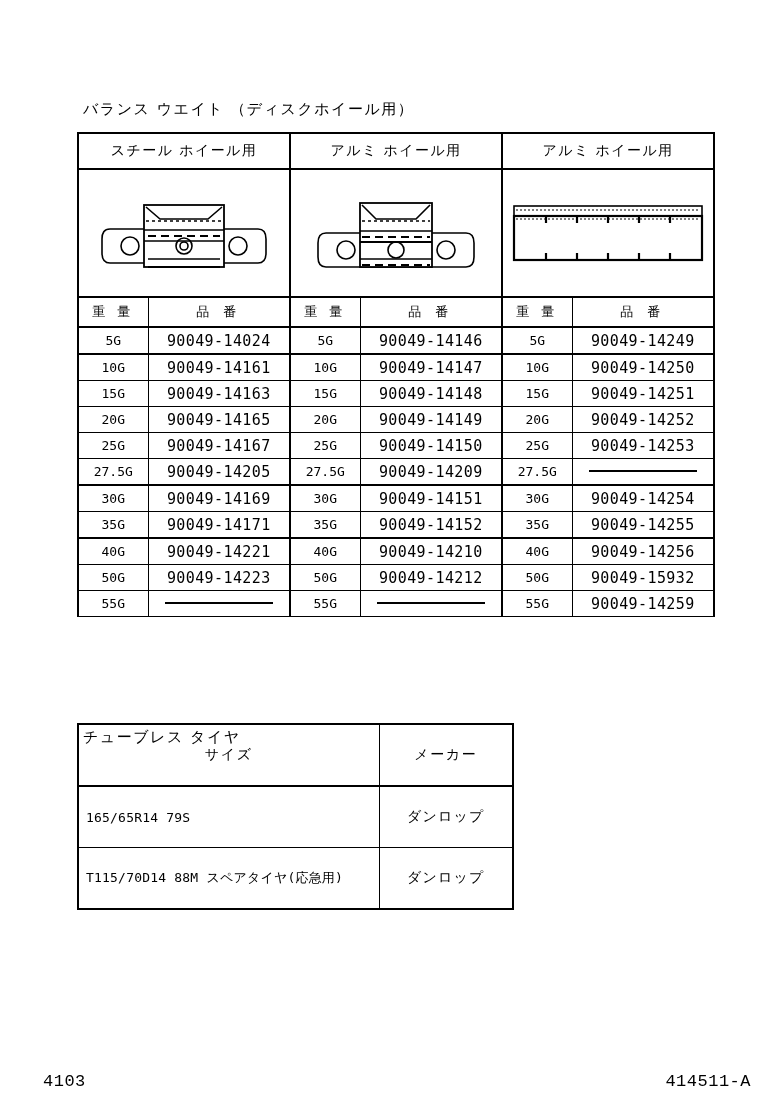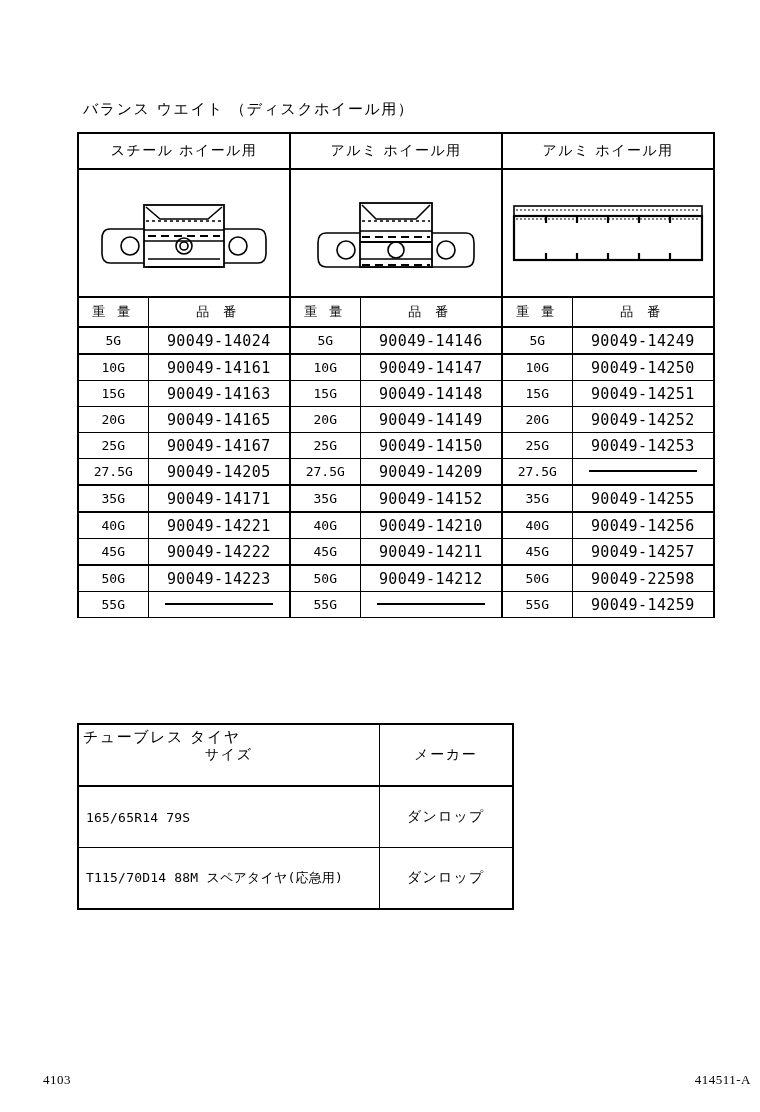--- a/index.html
+++ b/index.html
@@ -150,22 +150,22 @@
     vertical-align: middle;
   }
   #tires-table .outer-top { border-top: 2px solid #000; }
   #tires-table .outer-bottom { border-bottom: 2px solid #000; }
   #tires-table .outer-left { border-left: 2px solid #000; }
   #tires-table .outer-right { border-right: 2px solid #000; }
 
   
   .footer-text {
     position: absolute;
-    font-size: 13px;
-    font-family: Liberation Serif, serif;
+    font-size: 17px;
+    font-family: Liberation Mono, monospace;
     letter-spacing: 0.5px;
     text-align: center;
   }
   #footer-left  { left: 28px;  top: 1072px; }
   #footer-right { right: 24px; top: 1072px; }
 </style>
 </head>
 <body>
 
 <div class="page">
@@ -348,50 +348,50 @@
         </tr>
         <tr>
           <td class="wt-cell sep-thick grp-edge-left">27.5G</td>
           <td class="pn-cell grp-edge-right sep-thick">90049-14205</td>
           <td class="wt-cell sep-thick">27.5G</td>
           <td class="pn-cell grp-edge-right sep-thick">90049-14209</td>
           <td class="wt-cell sep-thick">27.5G</td>
           <td class="pn-cell grp-edge-right sep-thick"><span class="dash-rule"></span></td>
         </tr>
         <tr>
+          <td class="wt-cell grp-edge-left">30G</td>
+          <td class="pn-cell grp-edge-right">90049-14169</td>
+          <td class="wt-cell">30G</td>
+          <td class="pn-cell grp-edge-right">90049-14151</td>
+          <td class="wt-cell">30G</td>
+          <td class="pn-cell grp-edge-right">90049-14254</td>
+        </tr>
+        <tr>
           <td class="wt-cell sep-thick grp-edge-left">35G</td>
           <td class="pn-cell grp-edge-right sep-thick">90049-14171</td>
           <td class="wt-cell sep-thick">35G</td>
           <td class="pn-cell grp-edge-right sep-thick">90049-14152</td>
           <td class="wt-cell sep-thick">35G</td>
           <td class="pn-cell grp-edge-right sep-thick">90049-14255</td>
         </tr>
         <tr>
           <td class="wt-cell grp-edge-left">40G</td>
           <td class="pn-cell grp-edge-right">90049-14221</td>
           <td class="wt-cell">40G</td>
           <td class="pn-cell grp-edge-right">90049-14210</td>
           <td class="wt-cell">40G</td>
           <td class="pn-cell grp-edge-right">90049-14256</td>
         </tr>
         <tr>
-          <td class="wt-cell sep-thick grp-edge-left">45G</td>
-          <td class="pn-cell grp-edge-right sep-thick">90049-14222</td>
-          <td class="wt-cell sep-thick">45G</td>
-          <td class="pn-cell grp-edge-right sep-thick">90049-14211</td>
-          <td class="wt-cell sep-thick">45G</td>
-          <td class="pn-cell grp-edge-right sep-thick">90049-14257</td>
-        </tr>
-        <tr>
           <td class="wt-cell grp-edge-left">50G</td>
           <td class="pn-cell grp-edge-right">90049-14223</td>
           <td class="wt-cell">50G</td>
           <td class="pn-cell grp-edge-right">90049-14212</td>
           <td class="wt-cell">50G</td>
-          <td class="pn-cell grp-edge-right">90049-22598</td>
+          <td class="pn-cell grp-edge-right">90049-15932</td>
         </tr>
         <tr>
           <td class="wt-cell grp-edge-left">55G</td>
           <td class="pn-cell grp-edge-right"><span class="dash-rule"></span></td>
           <td class="wt-cell">55G</td>
           <td class="pn-cell grp-edge-right"><span class="dash-rule"></span></td>
           <td class="wt-cell">55G</td>
           <td class="pn-cell grp-edge-right">90049-14259</td>
         </tr>
       </tbody>

